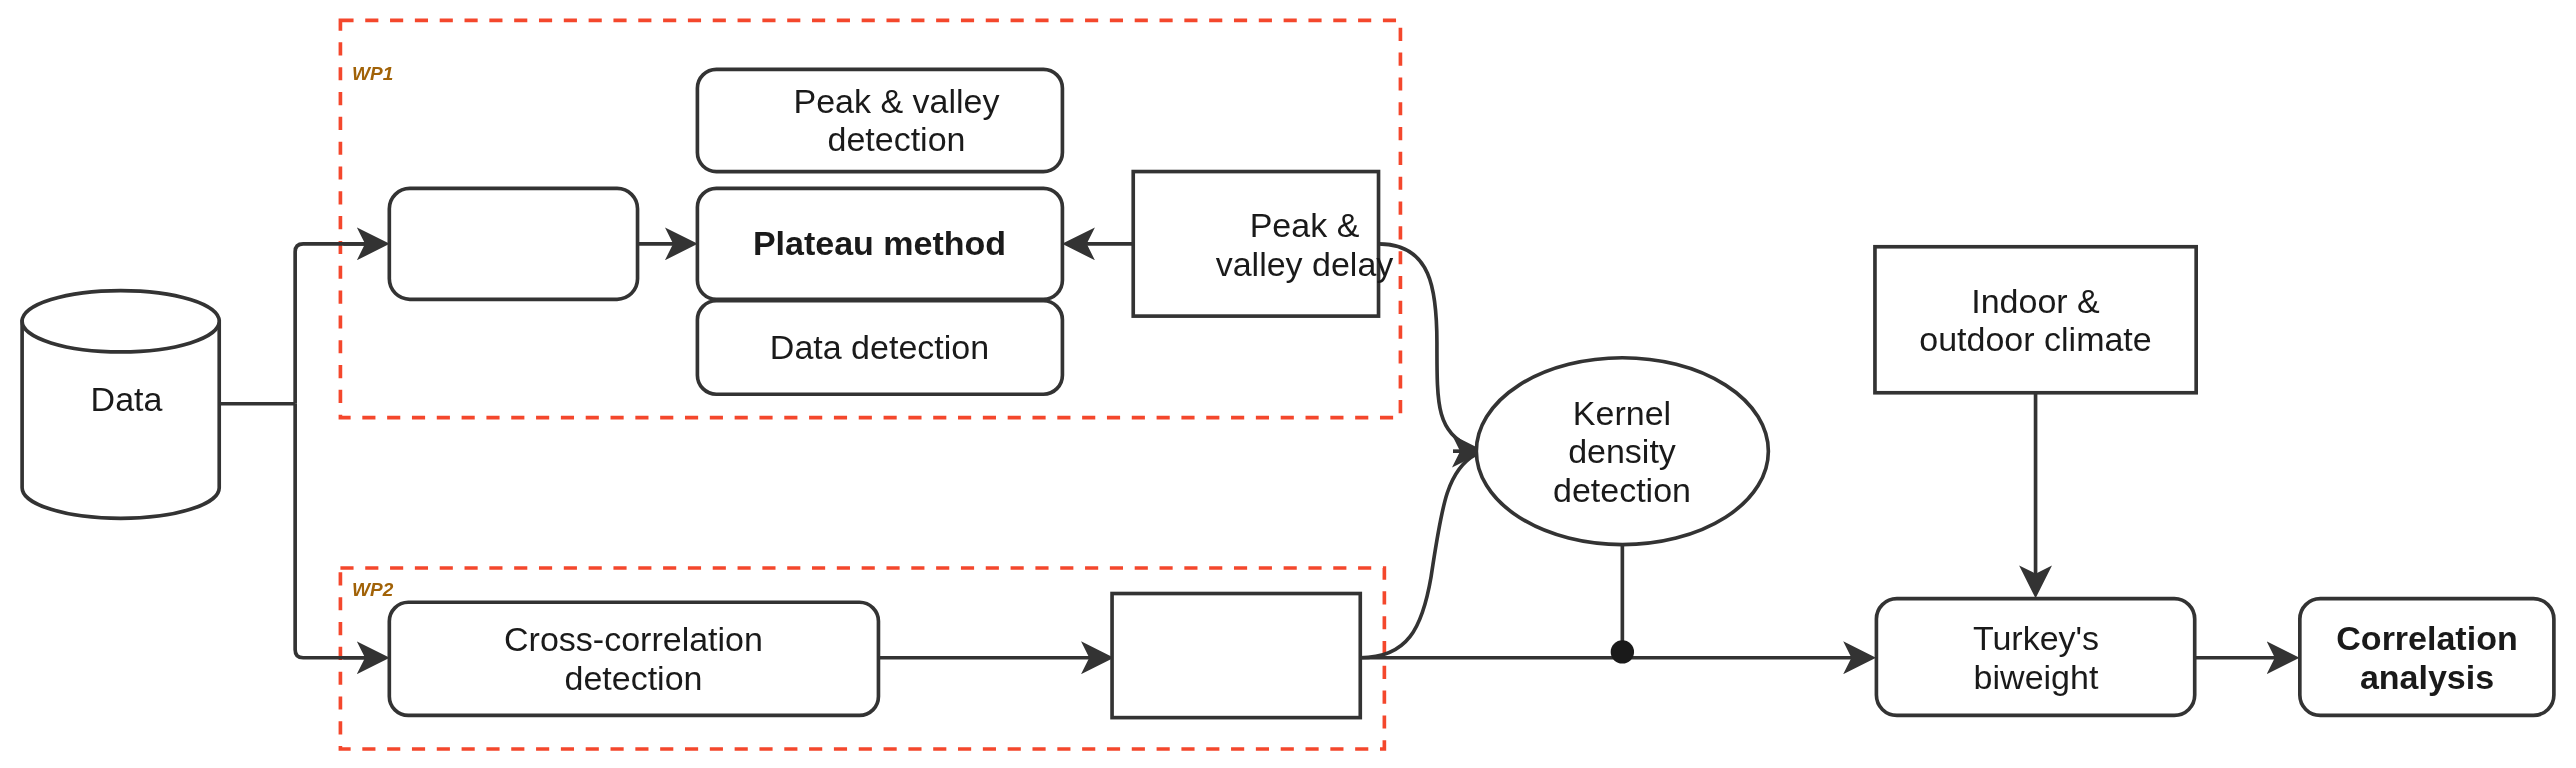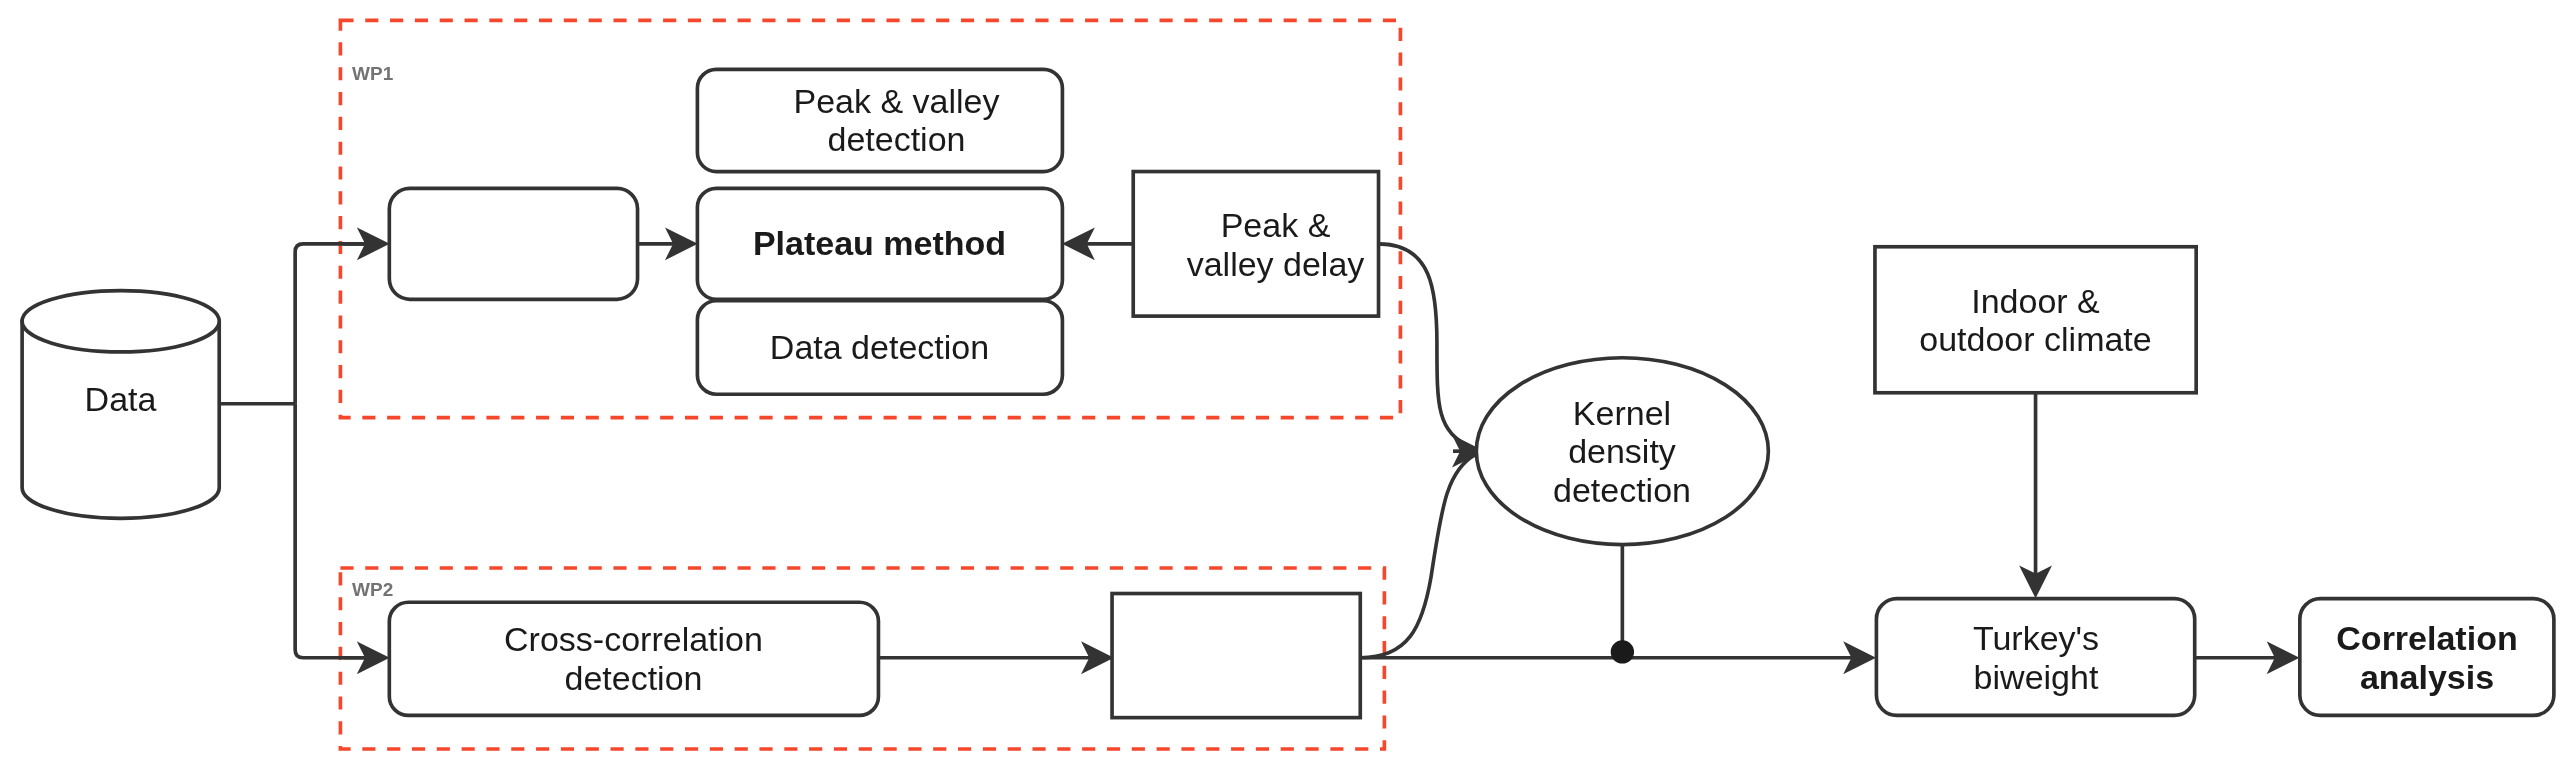--- a/index.html
+++ b/index.html
@@ -36,22 +36,23 @@
     line-height: 1.12;
     pointer-events: none;
     white-space: pre-line;
   }
   .node-label.bold { font-weight: normal; padding-left: 17px; }
   .wp-label {
     position: absolute;
     font-family: "Liberation Sans", sans-serif;
     font-weight: bold;
     font-size: 19px;
-    color: #737373;
+    color: #a16207;
     letter-spacing: 0.1px;
+    font-style: italic;
   }
 </style>
 </head>
 <body>
 
 <div id="canvas">
 
   <svg class="layer" viewBox="0 0 3528 1052">
     <defs>
       <marker id="arrow" viewBox="0 0 12 12" refX="10" refY="6" markerWidth="9" markerHeight="9" orient="auto-start-reverse">
@@ -119,31 +120,31 @@
 
     <path d="M 3006 901 L 3142 901" fill="none" stroke="#333333" stroke-width="5" marker-end="url(#arrow)"></path>
 
     <rect x="3150" y="820" width="348" height="160" rx="28" ry="28" fill="#ffffff" stroke="#333333" stroke-width="5"></rect>
   </svg>
 
   <div class="wp-label" style="left:352px; top:63px;">WP1</div>
 
   <div class="wp-label" style="left:352px; top:579px;">WP2</div>
 
-  <div class="node-label" style="left:22px; top:359px; width:197px; height:80px;">Data</div>
+  <div class="node-label" style="left:28px; top:359px; width:197px; height:80px;">Data</div>
 
 
   <div class="node-label bold" style="left:697px; top:69px; width:365px; height:102px;">Peak &amp; valley
 detection</div>
 
   <div class="node-label" style="left:697px; top:188px; width:365px; height:111px;font-weight:bold;">Plateau method</div>
 
   <div class="node-label" style="left:697px; top:301px; width:365px; height:93px;">Data detection</div>
 
-  <div class="node-label" style="left:1133px; top:172px; width:245px; height:145px;padding-left:20px;">Peak &amp;
+  <div class="node-label" style="left:1162px; top:172px; width:245px; height:145px;padding-left:20px;">Peak &amp;
 valley delay</div>
 
   <div class="node-label" style="left:389px; top:602px; width:489px; height:113px;">Cross-correlation
 detection</div>
 
 
   <div class="node-label" style="left:1476px; top:358px; width:292px; height:187px;">Kernel
 density
 detection</div>
 

